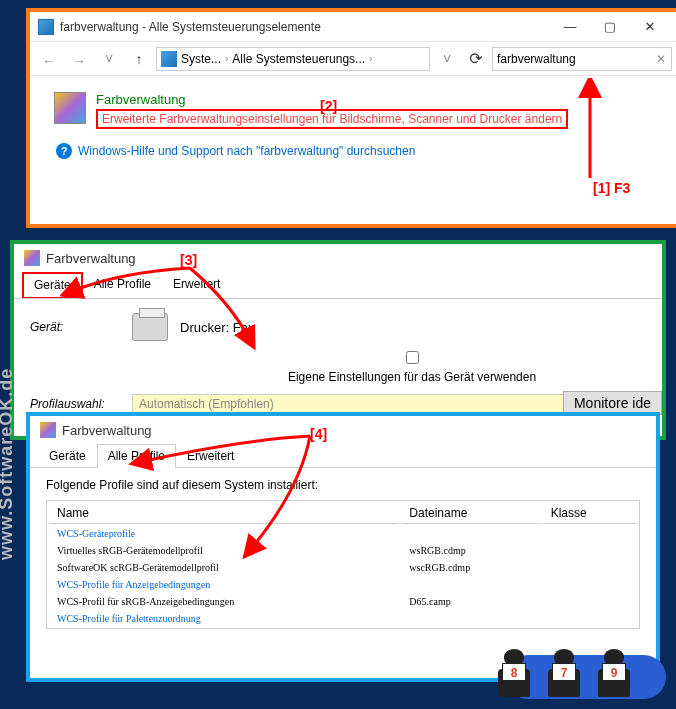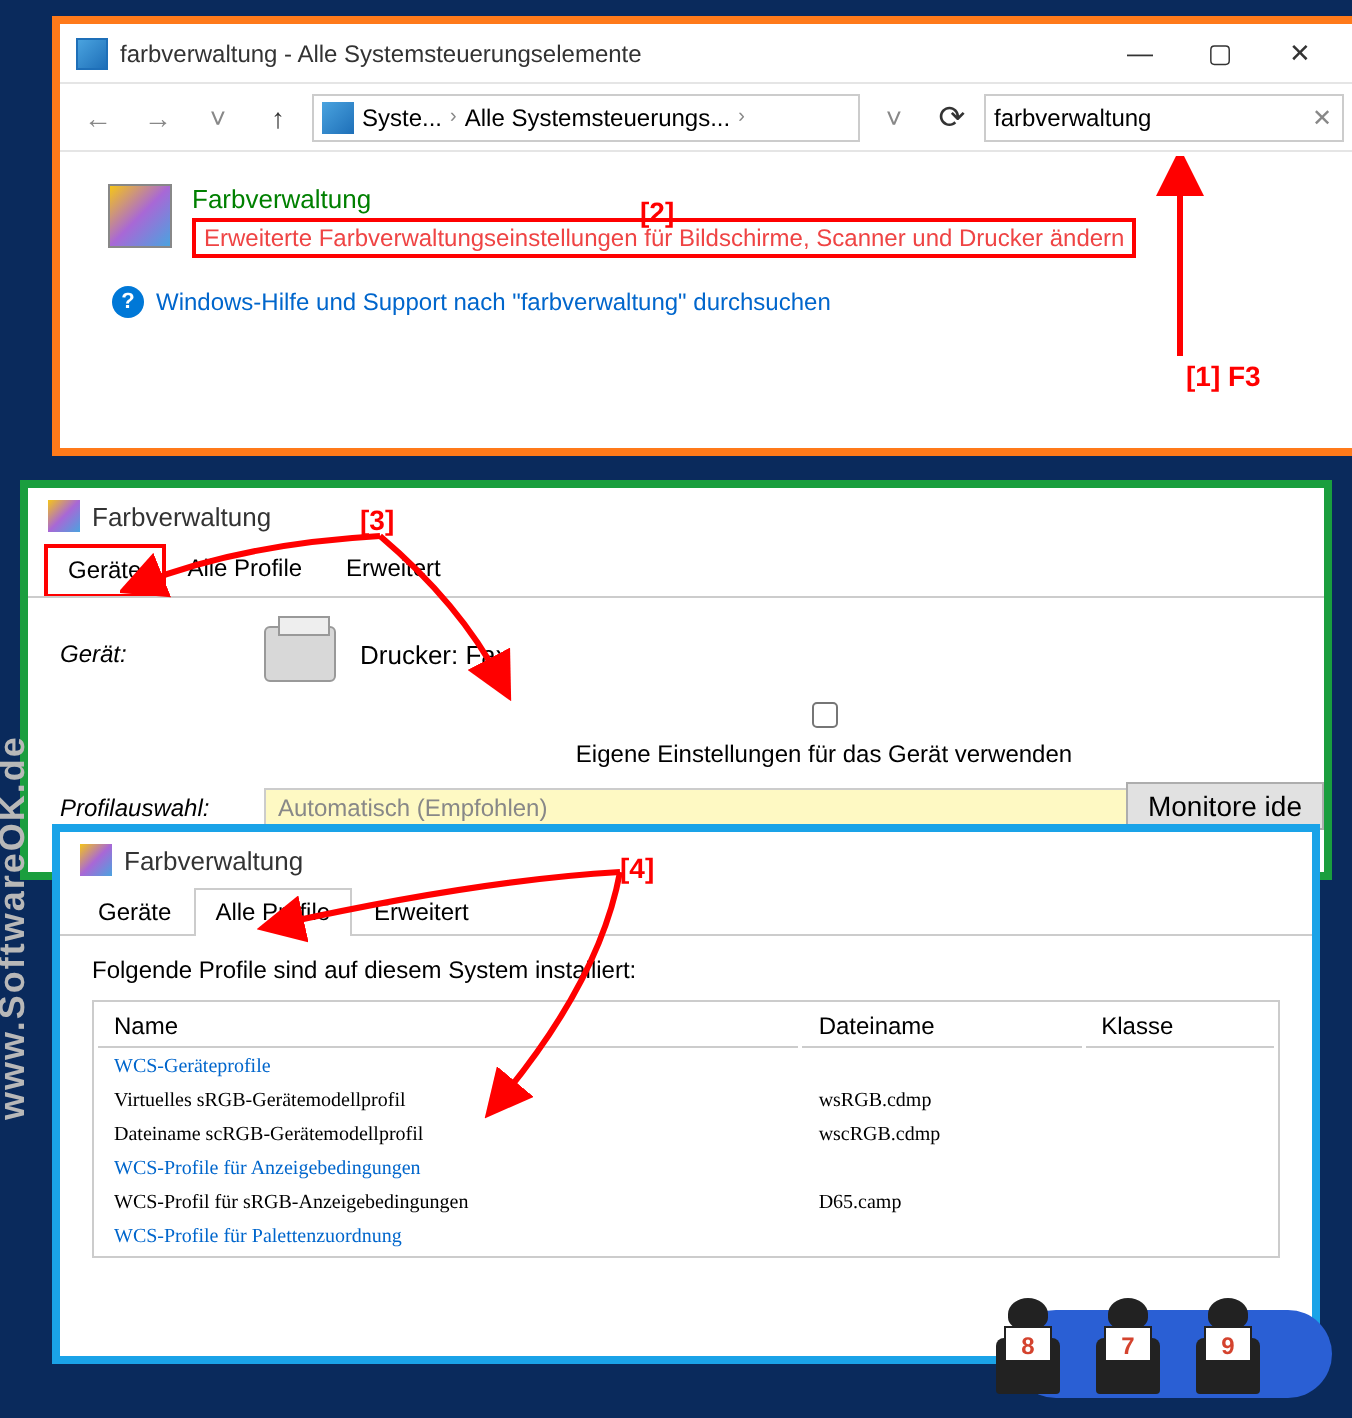--- a/index.html
+++ b/index.html
@@ -174,21 +174,21 @@
       <tbody>
         <tr>
             <td colspan="3" class="prof-group">WCS-Geräteprofile</td>
           </tr>
         <tr>
             <td>Virtuelles sRGB-Gerätemodellprofil</td>
             <td>wsRGB.cdmp</td>
             <td></td>
           </tr>
         <tr>
-            <td>Dateiname scRGB-Gerätemodellprofil</td>
+            <td>SoftwareOK scRGB-Gerätemodellprofil</td>
             <td>wscRGB.cdmp</td>
             <td></td>
           </tr>
         <tr>
             <td colspan="3" class="prof-group">WCS-Profile für Anzeigebedingungen</td>
           </tr>
         <tr>
             <td>WCS-Profil für sRGB-Anzeigebedingungen</td>
             <td>D65.camp</td>
             <td></td>

